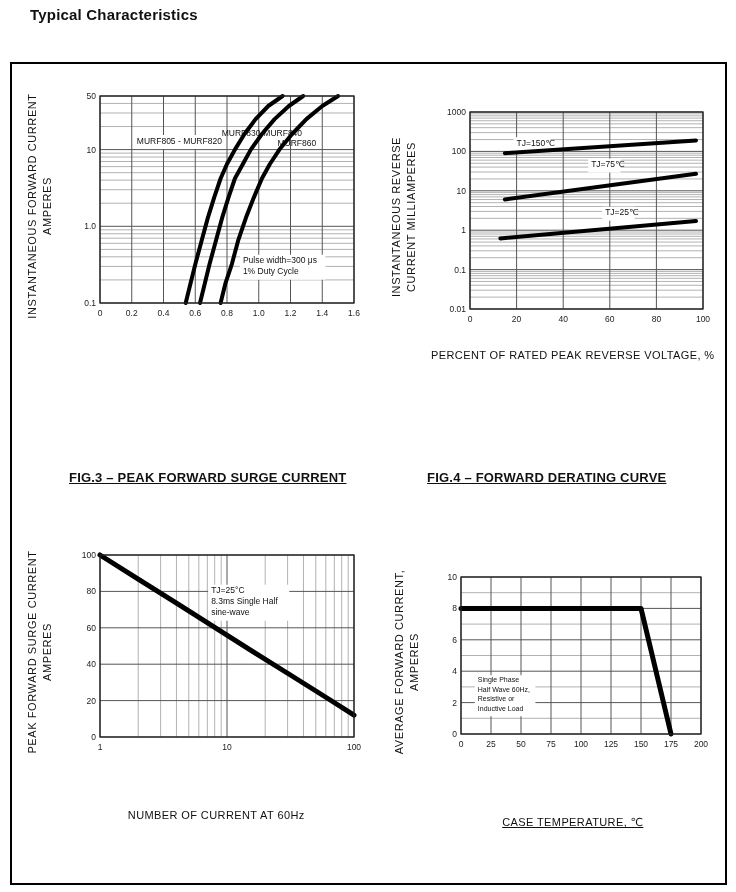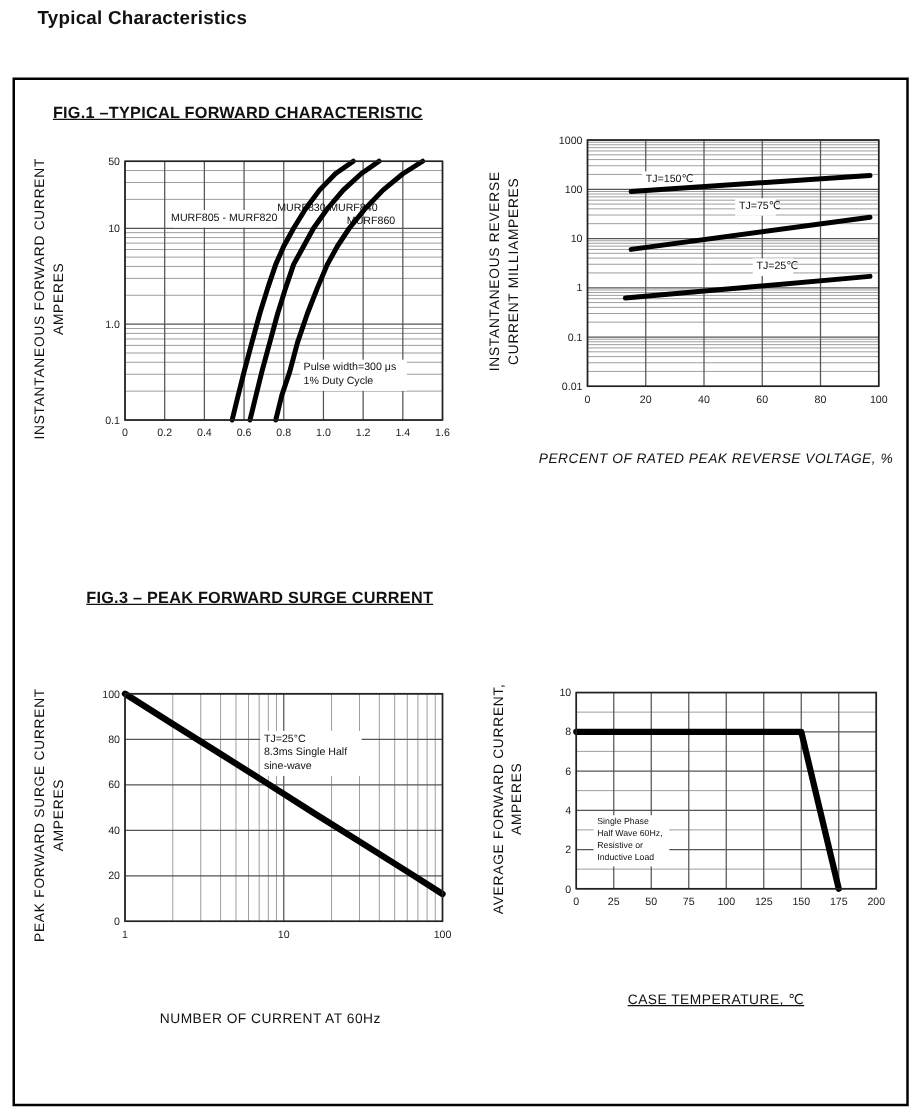--- a/index.html
+++ b/index.html
@@ -13,38 +13,37 @@
   .fig-title{font-size:13px;font-weight:bold;text-decoration:underline;letter-spacing:0.2px;text-align:center;}
   .fig-body{display:flex;flex-direction:row;align-items:flex-start;}
   .ylabel{width:52px;position:relative;flex:none;}
   .ylabel-inner{position:absolute;top:50%;left:50%;transform:translate(-50%,-50%) rotate(-90deg);
                 white-space:nowrap;text-align:center;font-size:11px;letter-spacing:0.6px;line-height:15px;}
   .chart-col{display:flex;flex-direction:column;align-items:center;}
   .chart{position:relative;}
   .chart svg{display:block;}
   .xcaption{font-size:11px;letter-spacing:0.4px;text-align:center;}
   .f1 .fig-title{margin-top:18px;} .f1 .fig-body{margin-top:24px;} .f1 .xcaption{margin-top:30px;}
-  .f2 .fig-title{margin-top:18px;} .f2 .fig-body{margin-top:40px;} .f2 .xcaption{margin-top:32px;font-style:italic;}
+  .f2 .fig-title{margin-top:18px;} .f2 .fig-body{margin-top:40px;} .f2 .xcaption{margin-top:20px;}
   .f3 .fig-title{margin-top:8px;padding-left:35px;}  .f3 .fig-body{margin-top:62px;} .f3 .xcaption{margin-top:52px;}
   .f4 .fig-title{margin-top:8px;}  .f4 .fig-body{margin-top:84px;} .f4 .xcaption{margin-top:62px;text-decoration:underline;}
   .c0{width:300px;height:235px;} .y0{height:235px;}
   .c1{width:285px;height:225px;} .y1{height:225px;}
   .c2{width:300px;height:210px;} .y2{height:210px;}
   .c3{width:280px;height:185px;} .y3{height:185px;}
 </style>
 </head>
 <body>
 
 <div class="page">
   <div class="page-title">Typical Characteristics</div>
 
   <div class="page-box">
 
     <div class="figure f1">
-      <div class="fig-title">FIG.1 –TYPICAL FORWARD CHARACTERISTIC</div>
       <div class="fig-body">
         <div class="ylabel y0">
           <div class="ylabel-inner">
             <div>INSTANTANEOUS FORWARD CURRENT</div>
             <div>AMPERES</div>
           </div>
         </div>
         <div class="chart-col">
           <div class="chart c0">
               <svg width="300" height="235" font-family="Liberation Sans, DejaVu Sans, sans-serif">
@@ -252,20 +251,21 @@
                 <text x="30" y="47.39999999999999" font-size="8.5" text-anchor="end" fill="#222">80</text>
                 <text x="30" y="11" font-size="8.5" text-anchor="end" fill="#222">100</text>
               </svg>
             </div>
           <div class="xcaption">NUMBER OF CURRENT AT 60Hz</div>
         </div>
       </div>
     </div>
 
     <div class="figure f4">
+      <div class="fig-title">FIG.4 – FORWARD DERATING CURVE</div>
       <div class="fig-body">
         <div class="ylabel y3">
           <div class="ylabel-inner">
             <div>AVERAGE FORWARD CURRENT,</div>
             <div>AMPERES</div>
           </div>
         </div>
         <div class="chart-col">
           <div class="chart c3">
               <svg width="280" height="185" font-family="Liberation Sans, DejaVu Sans, sans-serif">

